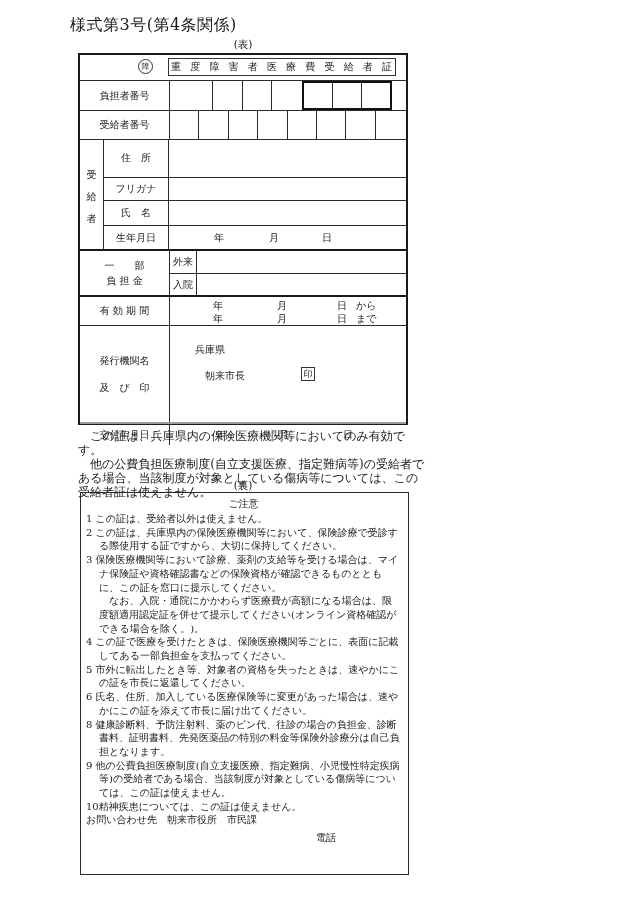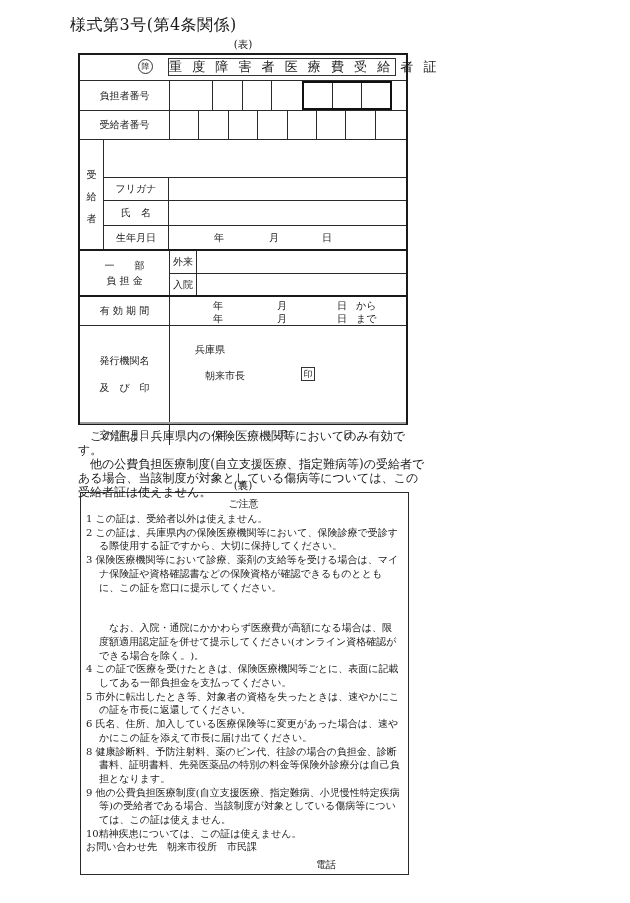--- a/index.html
+++ b/index.html
@@ -20,21 +20,21 @@
   .bt2 { border-top:2px solid #1a1a1a; }
   .btg { border-top:2px solid #9c9c9c; }
 
   .lblcell { width:90px; flex:0 0 90px; border-right:1px solid #2a2a2a;
              display:flex; align-items:center; justify-content:center; text-align:center; }
   .hdr-row { position:relative; height:25px; }
   .mark-circle { position:absolute; left:58px; top:4px; width:15px; height:15px;
                  border:1px solid #333; border-radius:50%; font-size:8px; line-height:13px;
                  text-align:center; }
   .title-box { position:absolute; left:88px; top:3px; width:228px; height:18px;
-               border:1px solid #333; text-align:right; font-size:13px; letter-spacing:3px;
+               border:1px solid #333; text-align:right; font-size:10px; letter-spacing:3px;
                line-height:16px; white-space:nowrap; }
 
   .num-row { height:30px;gap:14px; }
   .num-row2 { height:29px; }
   .digit-cell { flex:0 0 29.4px; border-right:1px solid #2a2a2a; height:100%; }
   .digit-cell.nr { border-right:none; }
   .thick-group { flex:0 0 90px; border:2px solid #111; height:100%; display:flex; }
   .thick-group .digit-cell { flex:1 1 auto; }
   .num-filler { flex:1 1 auto; }
   .cells-wrap { display:flex; flex:1 1 auto; height:100%; }
@@ -72,21 +72,21 @@
   
   .front-note { position:absolute; left:78px; top:429px; width:350px; font-size:12px;
                 line-height:14px; }
   .front-note p { text-indent:1em; }
 
   
   .notice-box { position:absolute; left:80px; top:492px; width:329px; height:383px;
                 border:1px solid #2a2a2a; padding:3px 7px 0 5px; font-size:10px; }
   .notice-title { text-align:center; line-height:15px; margin-bottom:1px; }
   .notice-item { line-height:13.7px; padding-left:13px; text-indent:-13px; }
-  .notice-item.cont { text-indent:10px;margin-top:27px; }
+  .notice-item.cont { text-indent:10px; }
   .contact-line { line-height:14px; }
   .phone-line { line-height:14px; margin-top:4px; padding-left:230px; }
 </style>
 </head>
 <body>
 
 <div class="page">
 
   <div class="form-number">様式第3号(第4条関係)</div>
   <div class="side-label front">(表)</div>
@@ -129,20 +129,21 @@
     </div>
 
     <div class="trow recipient-block bt1">
       <div class="narrow-col">
         <span>受</span>
         <span>給</span>
         <span>者</span>
       </div>
       <div class="rec-rows">
         <div class="rec-row" style="height:37px">
+          <div class="rec-lbl">住　所</div>
           <div class="rec-val"></div>
         </div>
         <div class="rec-row bt1" style="height:24px">
           <div class="rec-lbl">フリガナ</div>
           <div class="rec-val"></div>
         </div>
         <div class="rec-row bt1" style="height:25px">
           <div class="rec-lbl">氏　名</div>
           <div class="rec-val"></div>
         </div>

